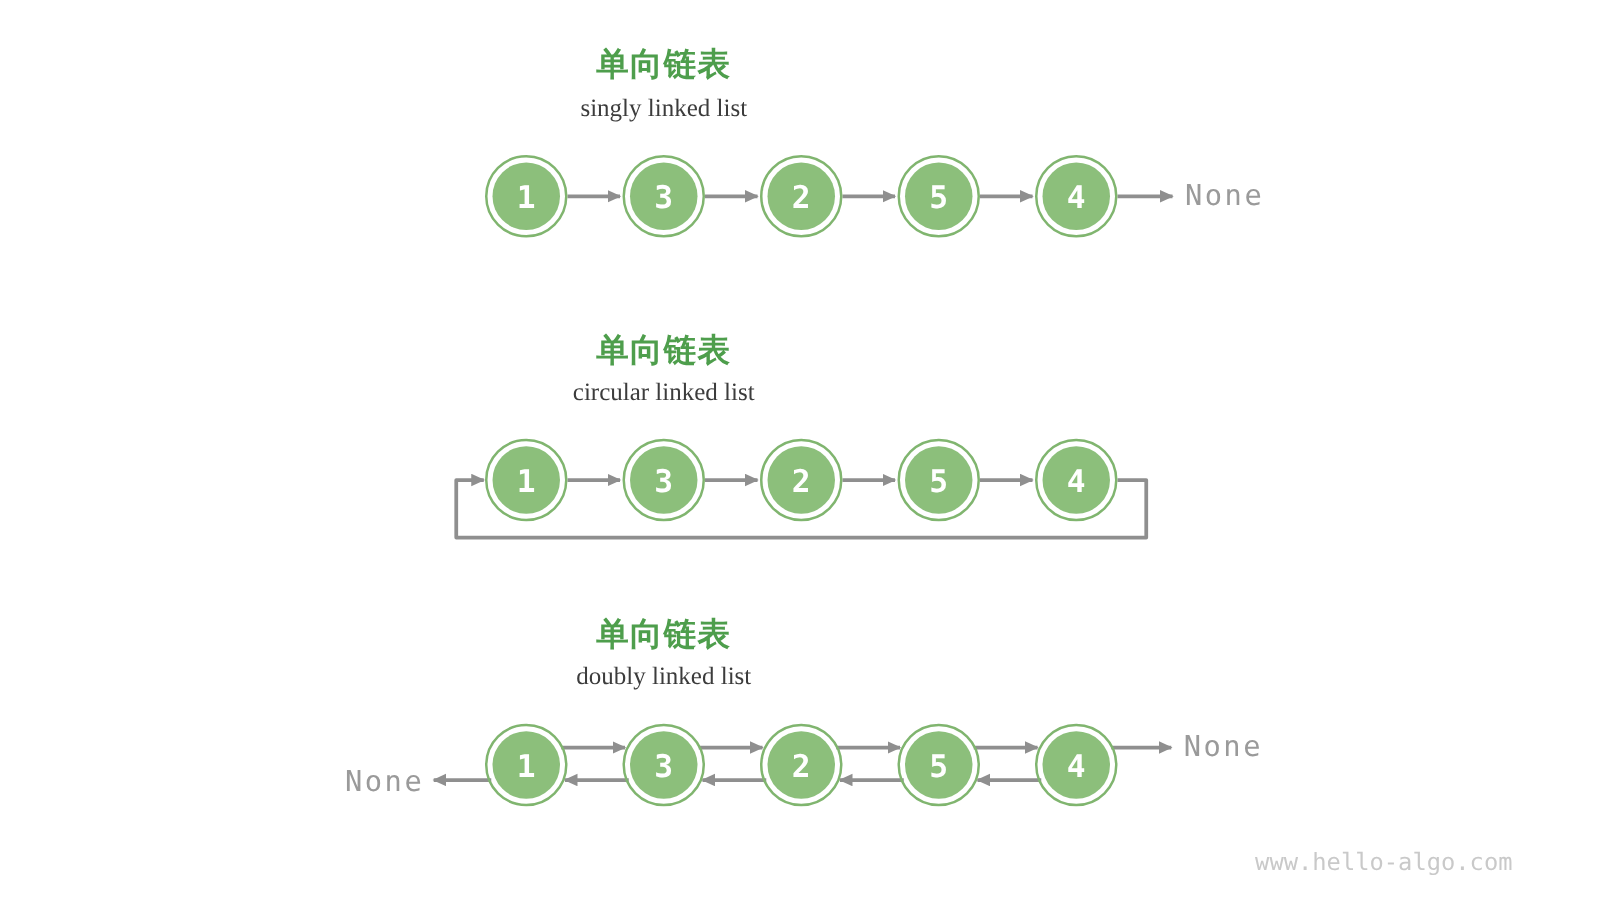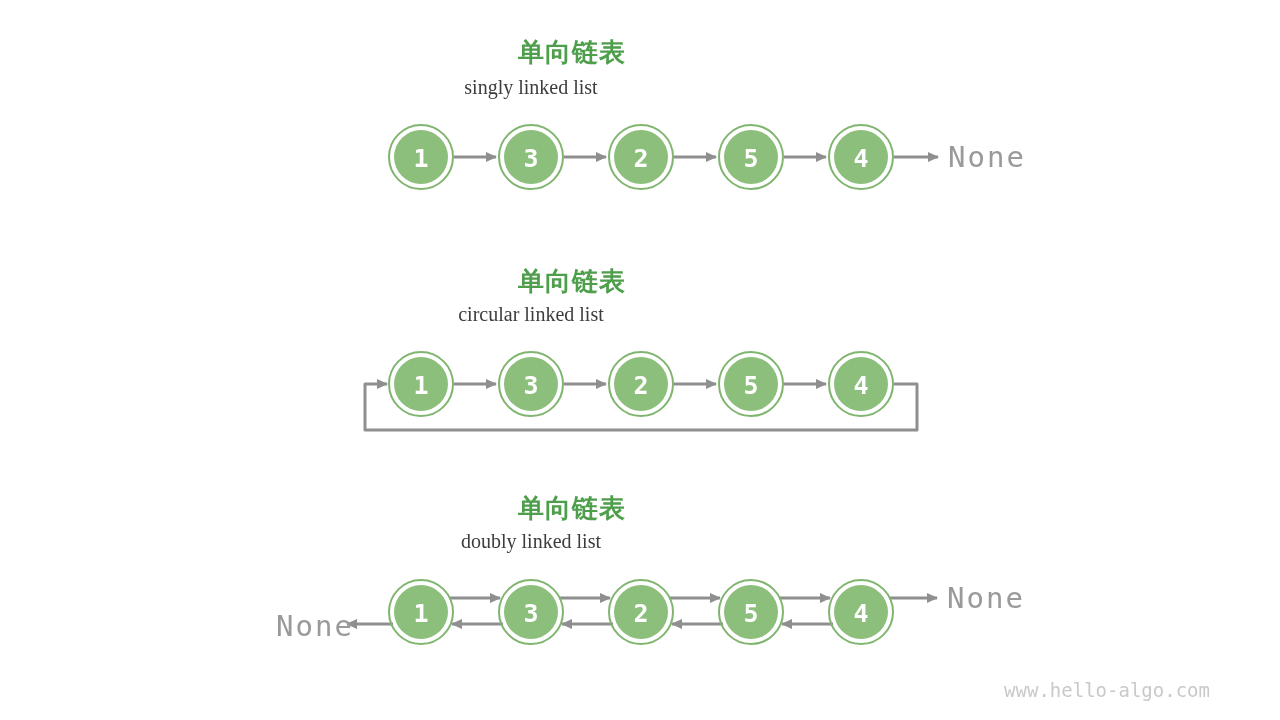--- a/index.html
+++ b/index.html
@@ -24,36 +24,35 @@
     position: absolute;
     left: 0;
     width: 1062px;           
     text-align: center;
     font-family: "DejaVu Sans", sans-serif;
     font-weight: bold;
     font-size: 26px;
     line-height: 34px;
     color: var(--title-green, #4E9E4C);
     letter-spacing: 1px;
-    padding-left: 41px;
   }
   .sec-sub {
     position: absolute;
     left: 0;
     width: 1062px;           
     text-align: center;
     font-family: Liberation Serif, serif;
     font-size: 20px;
     line-height: 26px;
     color: var(--subtitle-text, #3C3C3C);
   }
   .none-label {
     position: absolute;
     font-family: "DejaVu Sans Mono", "Liberation Mono", monospace;
-    font-size: 29px;
+    font-size: 23px;
     line-height: 30px;
     color: var(--none-text, #9A9A9A);
     letter-spacing: 2px;
   }
   .watermark {
     position: absolute;
     right: 70px;
     top: 679px;
     font-family: "DejaVu Sans Mono", "Liberation Mono", monospace;
     font-size: 19px;

